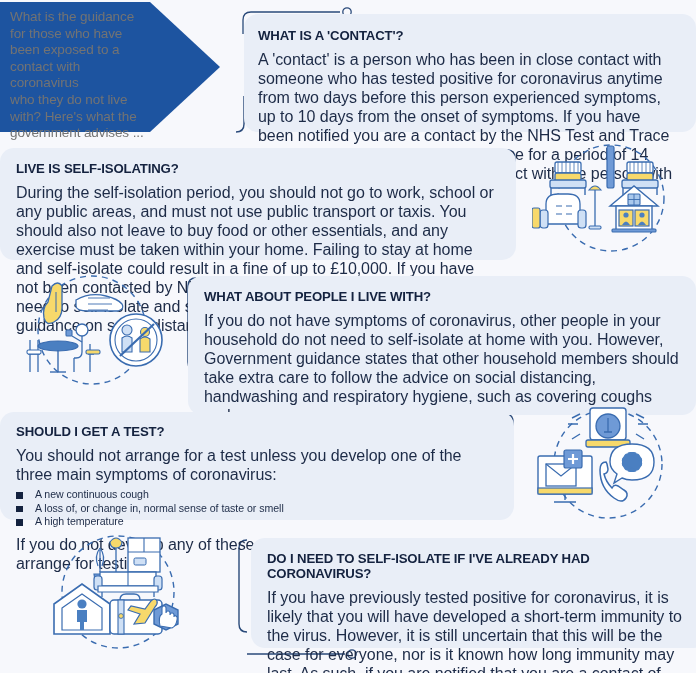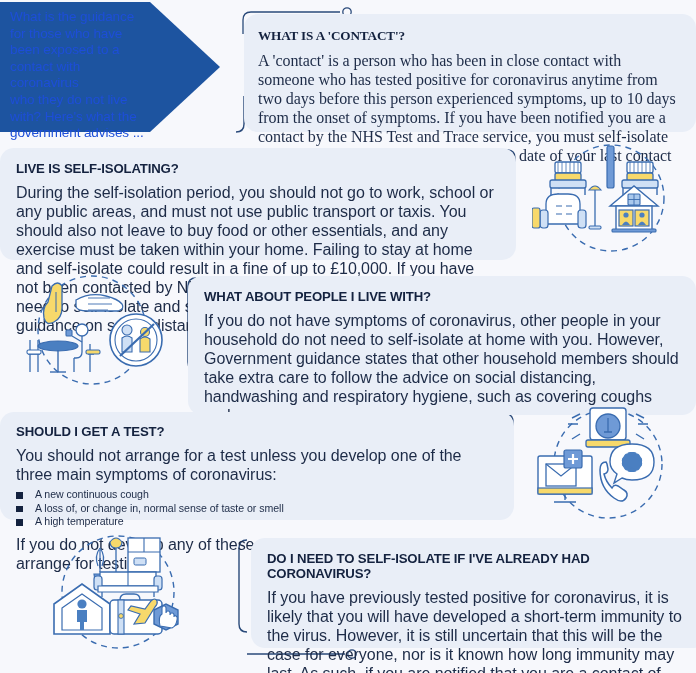--- a/index.html
+++ b/index.html
@@ -32,21 +32,21 @@
     background: #1d54a0;
     -webkit-clip-path: polygon(0 0, 150px 0, 220px 65px, 150px 130px, 0 130px);
     clip-path: polygon(0 0, 150px 0, 220px 65px, 150px 130px, 0 130px);
     box-sizing: border-box;
   }
   .intro-text {
     position: absolute;
     left: 10px;
     top: 9px;
     width: 142px;
-    color: #1d4ed8;
+    color: #737373;
     font-size: 13.5px;
     line-height: 16.6px;
     font-weight: 400;
     white-space: pre-line;
     letter-spacing: -0.1px;
   }
 
   
   .panel {
     position: absolute;
@@ -129,21 +129,21 @@
     <path d="M247 540 Q239 540 239 548 L239 624 Q239 632 247 632" fill="none" stroke="#2a4a7a" stroke-width="1.4"></path>
 
     <path d="M247 654 L345 654" fill="none" stroke="#2a4a7a" stroke-width="1.3"></path>
     <circle cx="352" cy="654" r="4.2" fill="#f7f8fc" stroke="#2a4a7a" stroke-width="1.3"></circle>
   </svg>
 
   <div class="intro-banner"></div>
   <div class="intro-text">What is the guidance for those who have been exposed to a contact with coronavirus
 who they do not live with? Here's what the government advises ...</div>
 
-  <div class="panel" style="left:244px; top:14px; width:452px; height:118px;font-family:Liberation Serif, serif;">
+  <div class="panel" style="left:244px; top:14px; width:452px; height:118px;">
     <div style="padding:14px 16px 0 14px;">
       <h2 class="panel-title">WHAT IS A 'CONTACT'?</h2>
       <p class="panel-body">A 'contact' is a person who has been in close contact with someone who has tested positive for coronavirus anytime from two days before this person experienced symptoms, up to 10 days from the onset of symptoms. If you have been notified you are a contact by the NHS Test and Trace service, you must self-isolate at home for a period of 14 days from the date of your last contact with the person with coronavirus.</p>
     </div>
   </div>
 
   <div class="panel" style="left:0px; top:148px; width:516px; height:112px;">
     <div style="padding:13px 16px 0 16px;">
       <h2 class="panel-title">LIVE IS SELF-ISOLATING?</h2>
       <p class="panel-body">During the self-isolation period, you should not go to work, school or any public areas, and must not use public transport or taxis. You should also not leave to buy food or other essentials, and any exercise must be taken within your home. Failing to stay at home and self-isolate could result in a fine of up to £10,000. If you have not been contacted by NHS Test and Trace, this means you do not need to self-isolate and should continue to follow the general guidance on social distancing.</p>

